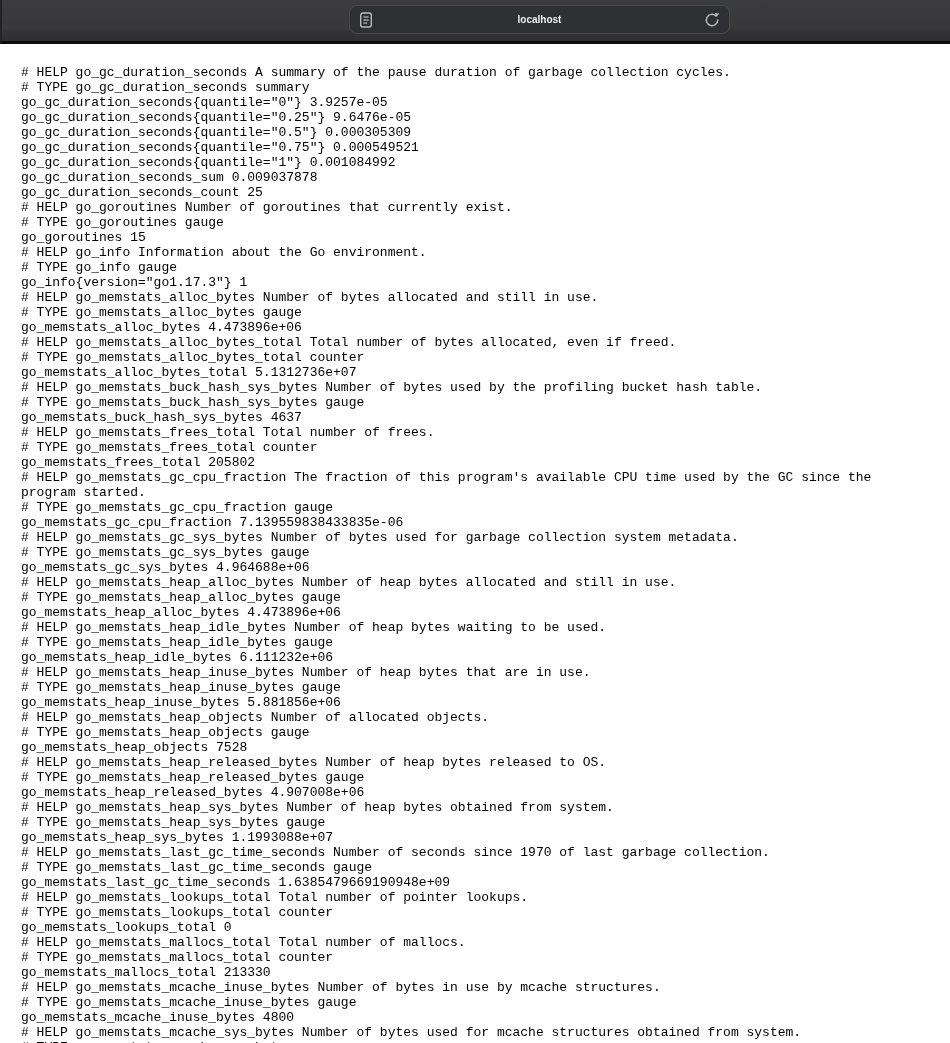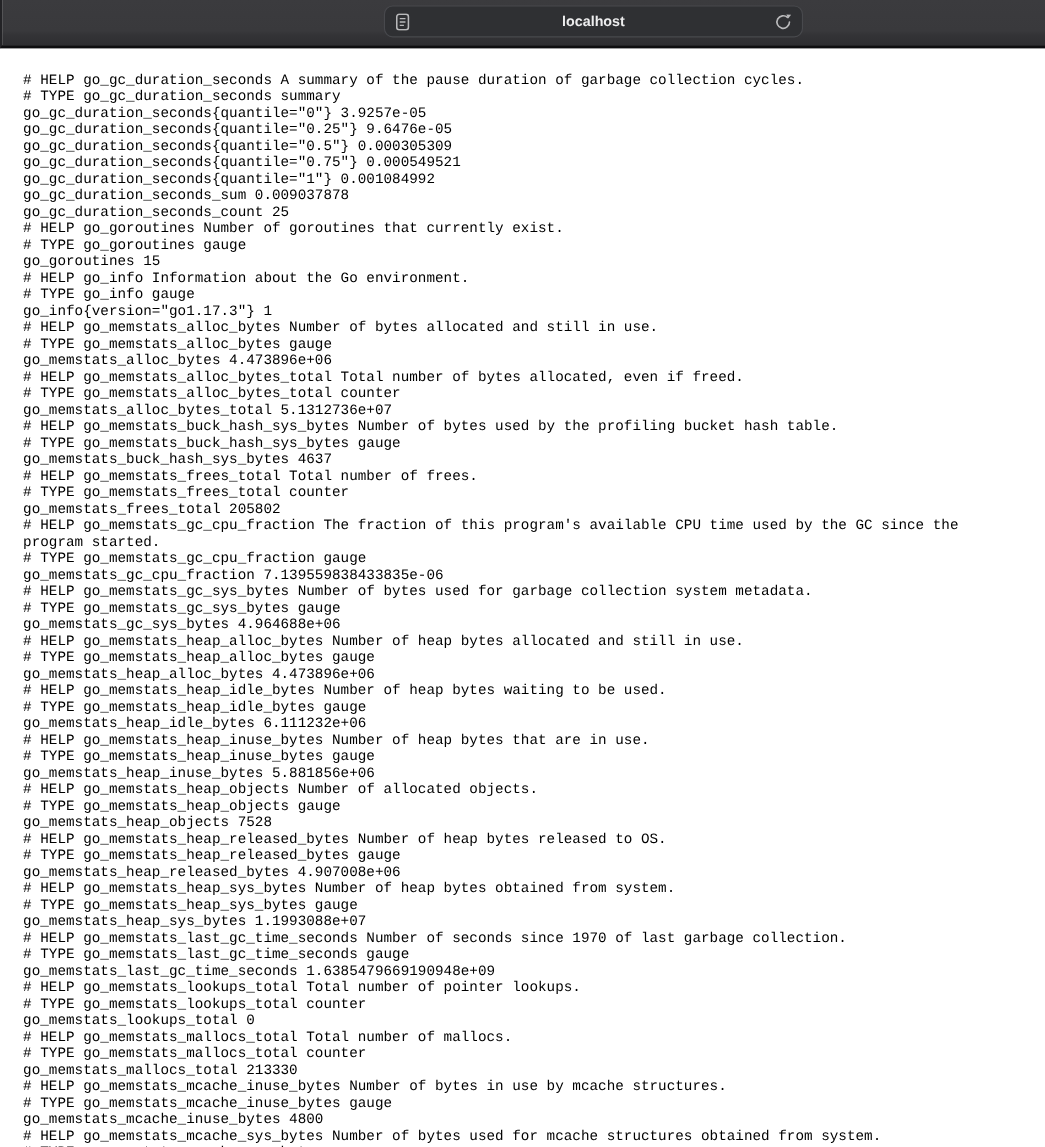--- a/index.html
+++ b/index.html
@@ -19,21 +19,21 @@
     left: 347px; top: 5px;
     width: 381px; height: 29px;
     background: #2f3033;
     border: 1px solid #48494d;
     border-radius: 8px;
   }
   .omnibox .url {
     position: absolute; left: 0; right: 0; top: 0; bottom: 0;
     text-align: center;
     line-height: 27px;
-    font-size: 13px;
+    font-size: 10px;
     font-weight: bold;
     color: #ededee;
     font-family: "Liberation Sans", sans-serif;
   }
   .omnibox .icon-left {
     position: absolute; left: 9px; top: 50%; transform: translateY(-50%);
     width: 14px; height: 16px; display: block;
     background: none; border: none; padding: 0; cursor: pointer;
   }
   .omnibox .icon-right {

